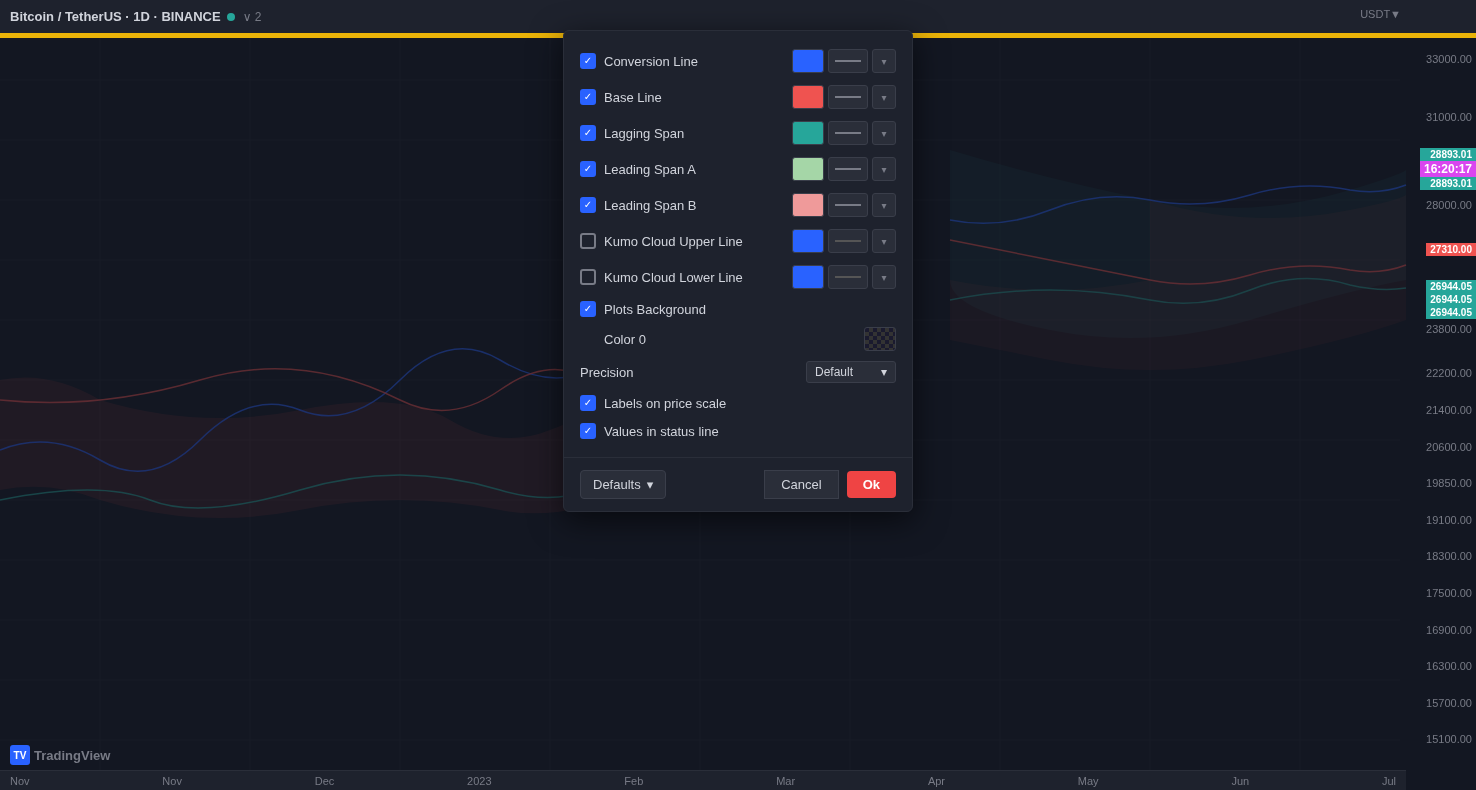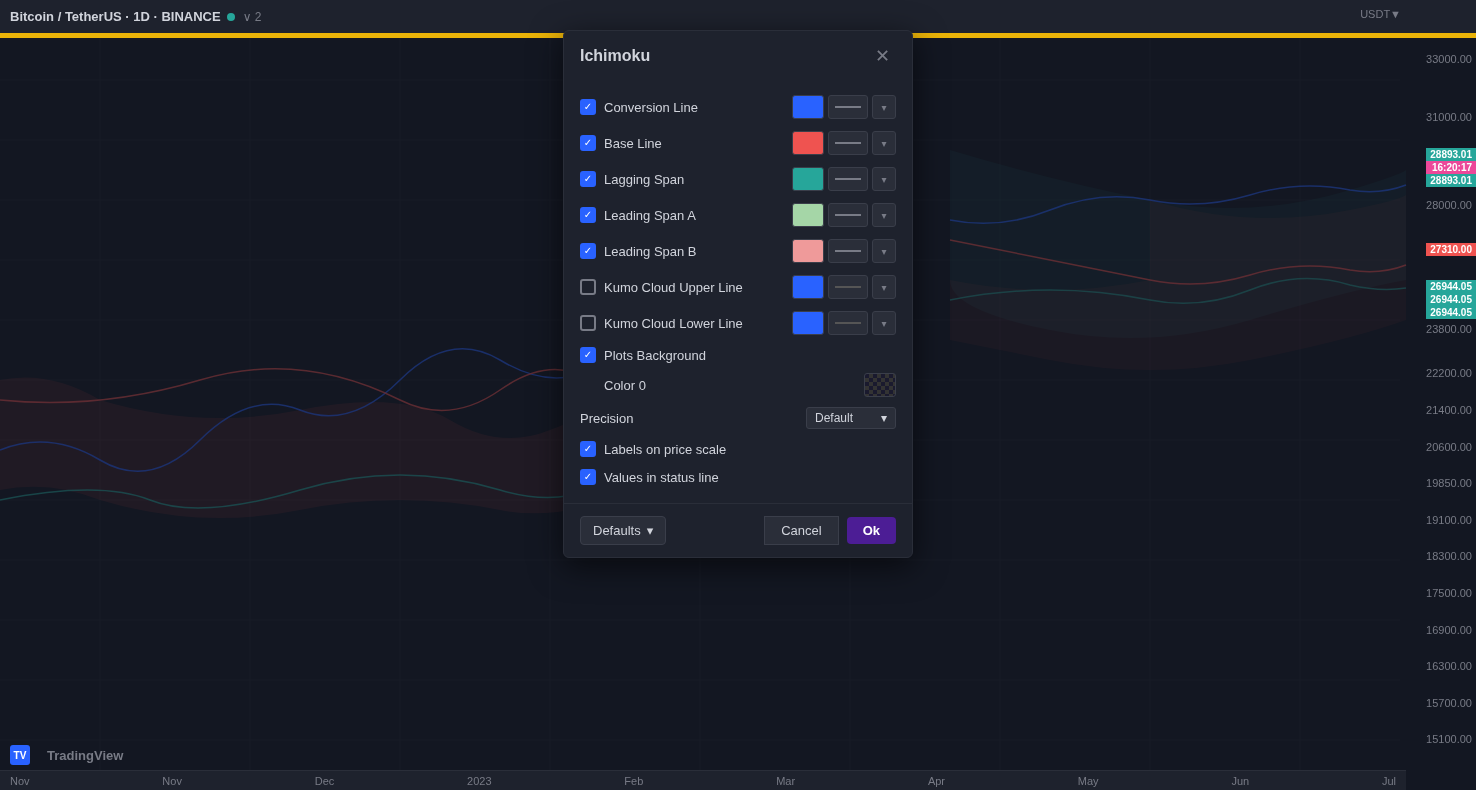--- a/index.html
+++ b/index.html
@@ -79,21 +79,21 @@
     }
 
     
     .tv-logo {
       position: absolute;
       bottom: 25px;
       left: 10px;
       z-index: 5;
       display: flex;
       align-items: center;
-      gap: 17px;
+      gap: 4px;
       color: #787b86;
       font-size: 13px;
       font-weight: 600;
     }
     .tv-icon {
       width: 20px; height: 20px;
       background: #2962ff;
       border-radius: 3px;
       display: flex;
       align-items: center;
@@ -332,21 +332,21 @@
       background: #2a2e39;
       border: 1px solid #3a3e4a;
       border-radius: 0;
       color: #d1d4dc;
       font-size: 13px;
       padding: 6px 16px;
       cursor: pointer;
       margin-left: auto;
     }
     .btn-ok {
-      background: #4c1d95;
+      background: #ef4444;
       border: none;
       border-radius: 4px;
       color: #fff;
       font-size: 13px;
       padding: 6px 16px;
       cursor: pointer;
       font-weight: 600;
     }
 
     
@@ -461,21 +461,21 @@
     ∨ <span>2</span>
   </span>
 </div>
 
 <div class="usdt-badge">USDT▼</div>
 
 <div class="price-scale-badges">
 
   <div style="position:absolute; right:0; top:15%;">
     <div class="ps-badge-line" style="background:#26a69a;color:#fff;font-size:10px;padding:1px 4px;">28893.01</div>
-    <div class="ps-badge-line" style="background:#ec4899;color:#fff;font-size:10px;padding:1px 4px;">16:20:17</div>
+    <div class="ps-badge-line" style="background:#d946ef;color:#fff;font-size:12px;padding:1px 4px;">16:20:17</div>
     <div class="ps-badge-line" style="background:#26a69a;color:#fff;font-size:10px;padding:1px 4px;">28893.01</div>
   </div>
 
   <div style="position:absolute; right:0; top:28%;">
     <div class="ps-badge-line" style="background:#ef5350;color:#fff;font-size:10px;padding:1px 4px;">27310.00</div>
   </div>
 
   <div style="position:absolute; right:0; top:33%;">
     <div class="ps-badge-line" style="background:#26a69a;color:#fff;font-size:10px;padding:1px 4px;">26944.05</div>
     <div class="ps-badge-line" style="background:#26a69a;color:#fff;font-size:10px;padding:1px 4px;">26944.05</div>
@@ -545,24 +545,20 @@
 </div>
 
 <div class="tv-logo">
   <div class="tv-icon">TV</div>
   <span>TradingView</span>
 </div>
 
 <div class="modal-overlay">
   <div class="modal">
 
-    <div class="modal-header">
-      <span class="modal-title">Ichimoku</span>
-      <button class="modal-close">✕</button>
-    </div>
 
 
     <div class="modal-body">
 
       <div class="setting-row">
         <div class="cb">
           <span class="cb-check">✓</span>
         </div>
         <span class="setting-row-label">Conversion Line</span>
         <div class="setting-row-controls">

